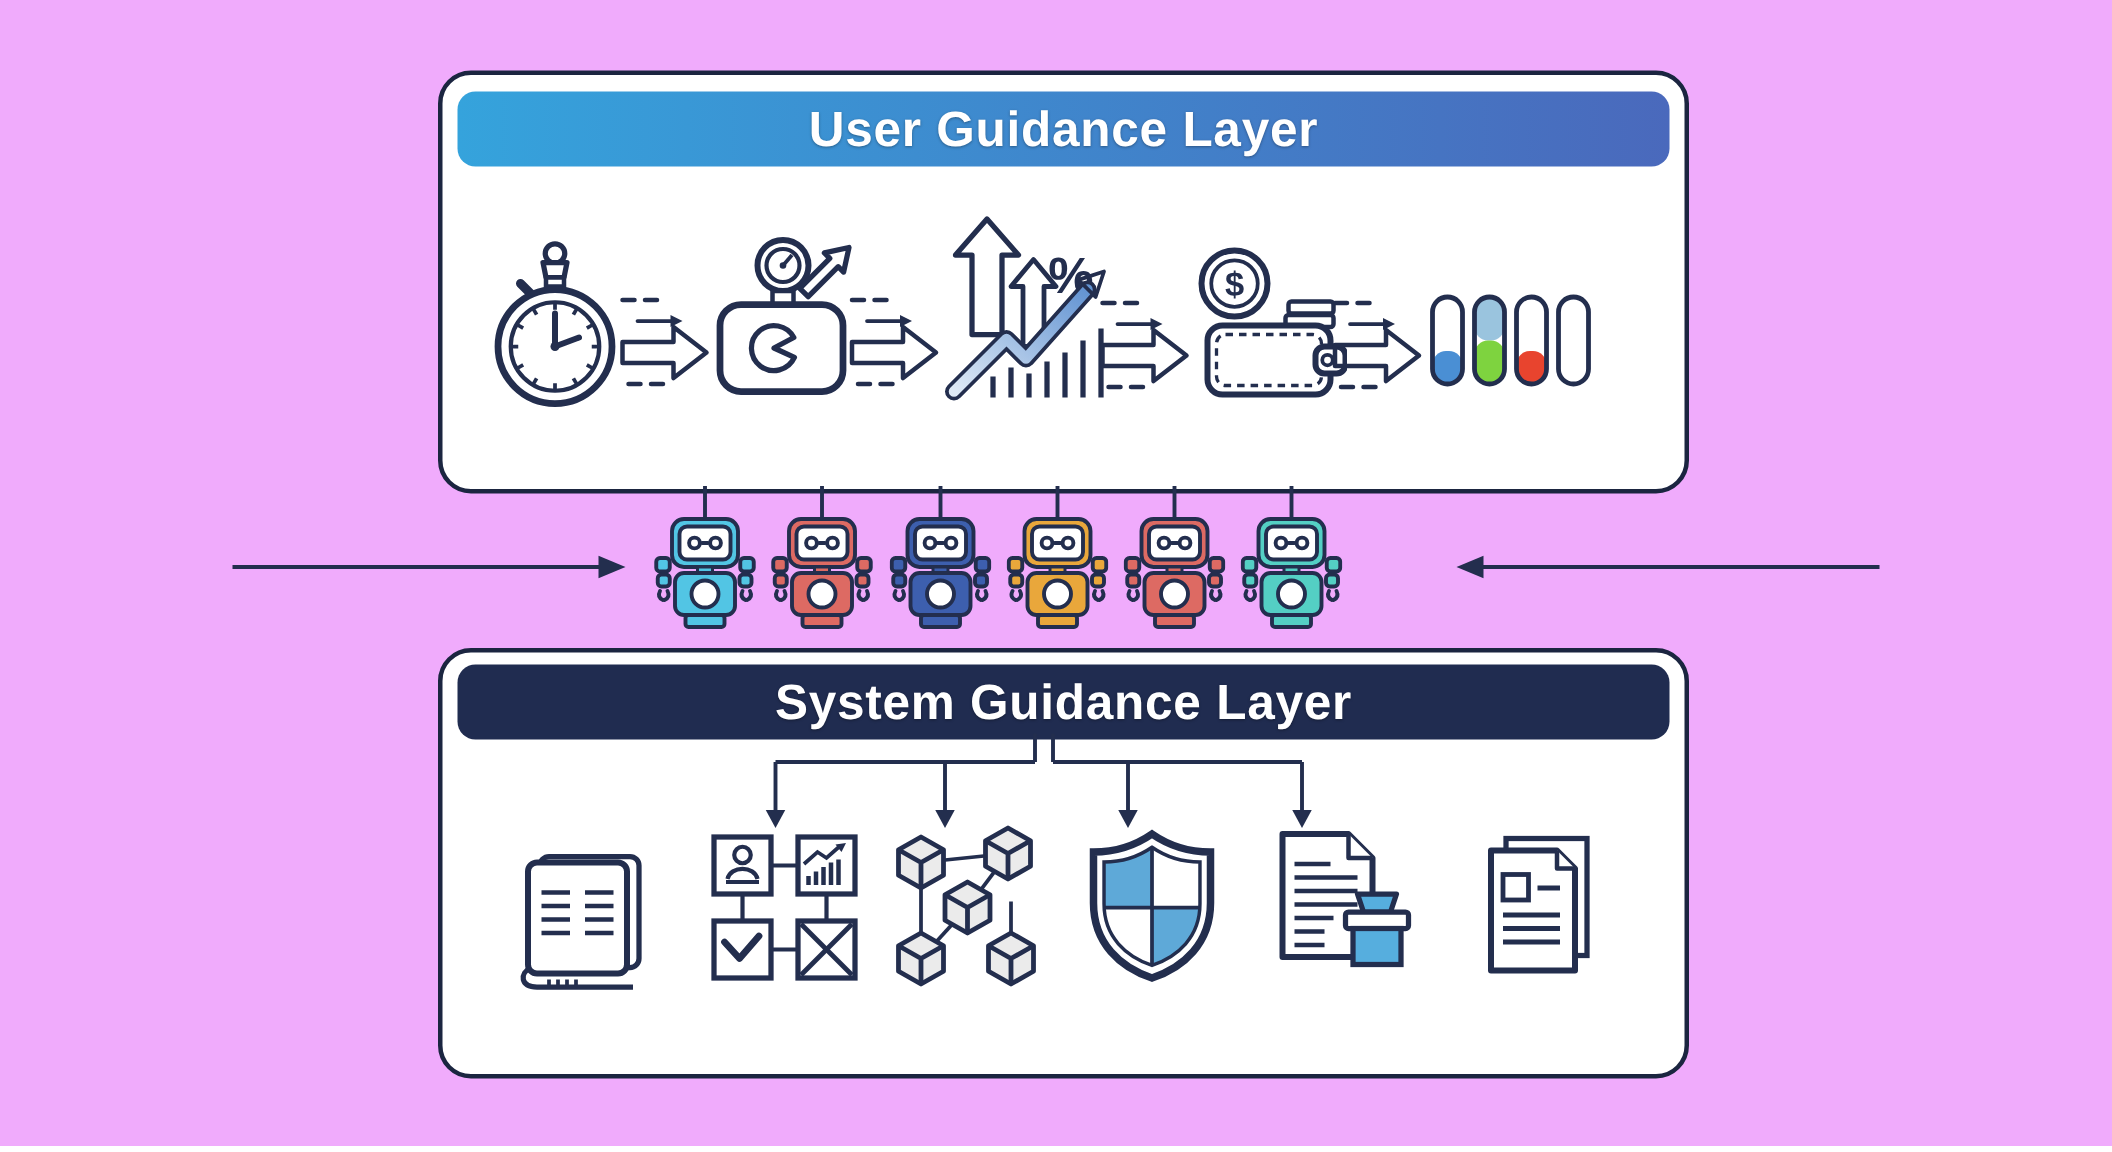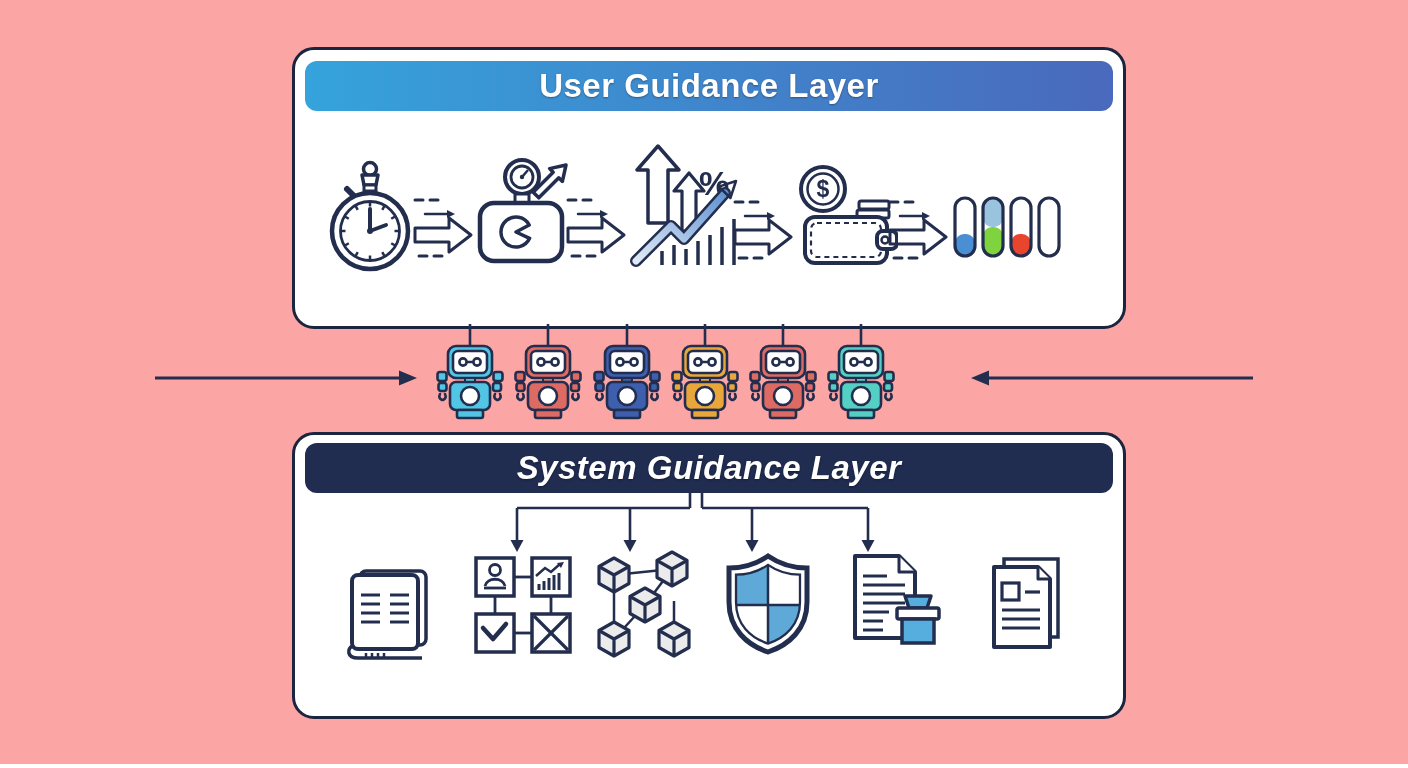--- a/index.html
+++ b/index.html
@@ -1,25 +1,25 @@
 <!DOCTYPE html>
 <html style="--ink: #232e4e; --box-border: #1b2540; --user-h1: #35a3dc; --user-h2: #4a69bc; --sys-h: #202c50; --cube-gray: #ebebeb; --pill-blue: #4a8fd4; --pill-lblue: #9ac4de; --pill-green: #7ed33f; --pill-red: #e8442e; --shield-blue: #5ea9d8; --stamp-blue: #56aede;"><head>
 <meta charset="utf-8">
 <style>
   html,body{margin:0;padding:0;background:#fff;}
-  #canvas{position:relative;width:1408px;height:764px;background:#fca5a5;overflow:hidden;
+  #canvas{position:relative;width:1408px;height:764px;background:#f0abfc;overflow:hidden;
           font-family:"Liberation Sans","DejaVu Sans",sans-serif;}
   .layer-box{position:absolute;background:#fff;border:3px solid var(--box-border);border-radius:22px;}
   #user-box{left:292px;top:47px;width:828px;height:276px;}
   #system-box{left:292px;top:432px;width:828px;height:281px;}
   .layer-header{position:absolute;left:10px;right:10px;height:50px;border-radius:12px;
      display:flex;align-items:center;justify-content:center;color:#fff;font-weight:700;
      font-size:33px;letter-spacing:.5px;text-shadow:0 1px 2px rgba(0,0,0,.35);}
   #user-header{top:11px;background:linear-gradient(90deg,var(--user-h1),var(--user-h2));}
-  #system-header{top:8px;background:var(--sys-h);font-style:italic;}
+  #system-header{top:8px;background:var(--sys-h);}
   .icon{position:absolute;}
   svg{display:block;}
   .k{stroke:var(--ink);fill:none;}
   .kf{fill:var(--ink);}
   .wf{fill:#fff;stroke:var(--ink);}
   .cube{fill:var(--cube-gray);stroke:var(--ink);}
   .p-blue{fill:var(--pill-blue);}
   .p-lblue{fill:var(--pill-lblue);}
   .p-green{fill:var(--pill-green);}
   .p-red{fill:var(--pill-red);}

